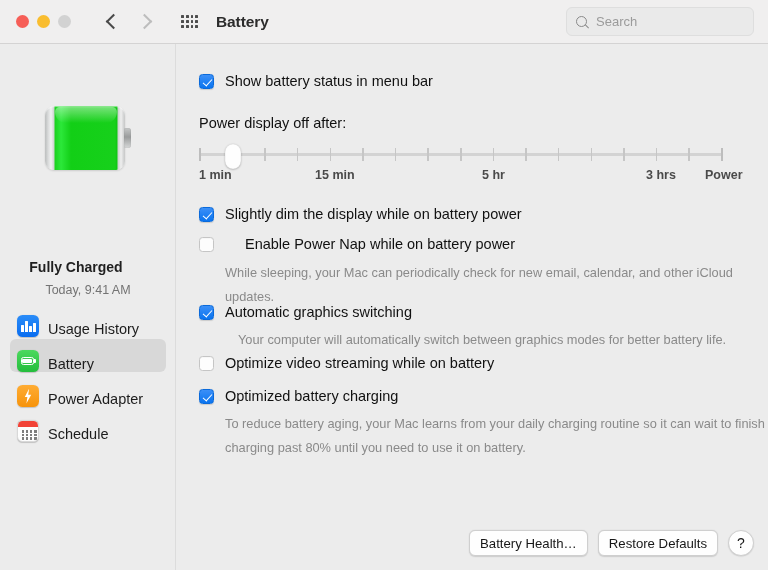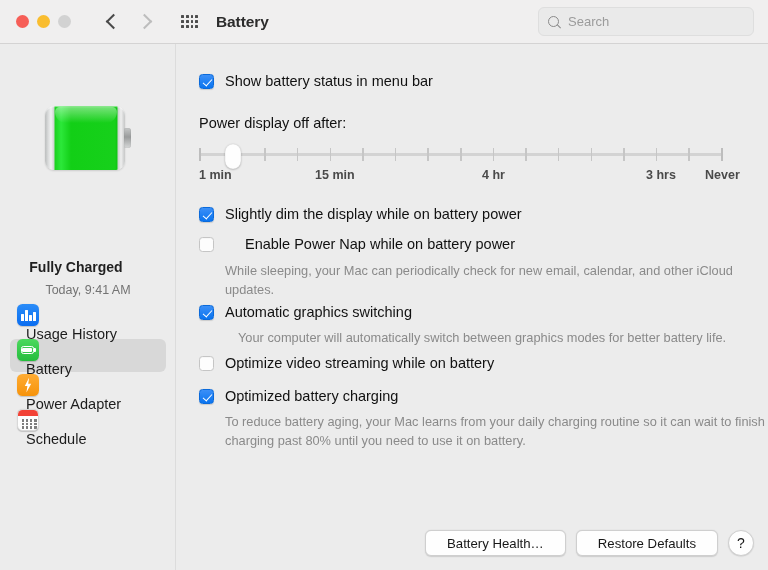--- a/index.html
+++ b/index.html
@@ -48,21 +48,21 @@
   }
   .grid-icon i { background: #4d4d4d; display: block; border-radius: 0.5px; }
 
   .win-title {
     margin-left: 18px; font-size: 15.5px; font-weight: bold; color: #2b2b2b;
     letter-spacing: -0.1px;
   }
 
   .search-field {
     position: absolute; right: 14px; top: 7px;
-    width: 216px; height: 29px; border-radius: 6px;
+    width: 188px; height: 29px; border-radius: 6px;
     background: #eaeaea; border: 1px solid #dedede;
     display: flex; align-items: center; padding-left: 8px;
   }
   .search-icon { width: 14px; height: 14px; position: relative; display: block; flex: 0 0 auto; }
   .search-icon::before {
     content: ""; position: absolute; left: 1px; top: 1px;
     width: 9px; height: 9px; border: 1.4px solid #8a8a8a; border-radius: 50%;
   }
   .search-icon::after {
     content: ""; position: absolute; left: 9.5px; top: 9.5px;
@@ -109,24 +109,23 @@
     position: absolute; top: 215px; left: 0; width: 152px; text-align: center;
     font-size: 14px; font-weight: bold; color: #1f1f1f;
   }
   .charge-time {
     position: absolute; top: 239px; left: 0; width: 176px; text-align: center;
     font-size: 12.5px; color: #737373;
   }
 
   .sb-list { position: absolute; top: 258px; left: 0; width: 176px; }
   .sb-item {
-    display: flex; align-items: flex-start; height: 33px;
+    display: flex; align-items: flex-end; height: 33px;
     margin: 2px 10px; padding-left: 7px; border-radius: 6px;
     cursor: default;
-    flex-direction: column;
   }
   .sb-item.selected { background: #d8d8d8; }
   .sb-icon {
     width: 22px; height: 22px; border-radius: 5.5px; flex: 0 0 auto;
     position: relative; overflow: hidden;
     box-shadow: 0 0.5px 1px rgba(0,0,0,0.18);
   }
   .sb-label { margin-left: 9px; font-size: 14.5px; color: #1c1c1c; }
 
   
@@ -193,21 +192,21 @@
     border-right: 1.9px solid #fff; border-bottom: 1.9px solid #fff;
     transform: rotate(42deg);
   }
   .cb.off {
     background: #fdfdfd; border: 1px solid #c5c5c5;
     box-shadow: inset 0 0.5px 1px rgba(0,0,0,0.05);
   }
   .cb-label { margin-left: 11px; font-size: 14.5px; color: #111; line-height: 17px; }
   .desc {
     margin-left: 26px; font-size: 12.8px; color: #8a8a8a;
-    line-height: 19px; max-width: 548px;
+    line-height: 24px; max-width: 548px;
   }
 
   .section-label {
     font-size: 14.5px; color: #111;
   }
 
   
   .slider-wrap { position: relative; width: 524px; height: 38px; }
   .track {
     position: absolute; left: 0; top: 11px; width: 524px; height: 3px;
@@ -227,21 +226,21 @@
     position: absolute; font-size: 12.5px; color: #4a4a4a; font-weight: bold;
     white-space: nowrap;
   }
 
   
   .btn-row {
     position: absolute; right: 14px; bottom: 14px;
     display: flex; align-items: center; gap: 10px;
   }
   .btn {
-    height: 26px; padding: 0 21px; border-radius: 6px;
+    height: 26px; padding: 0 10px; border-radius: 6px;
     background: #fefefe; border: 0.5px solid #cfcfcf;
     box-shadow: 0 0.5px 1.2px rgba(0,0,0,0.14);
     font-family: "Liberation Sans", sans-serif; font-size: 13.2px; color: #171717;
     display: flex; align-items: center; justify-content: center; cursor: default;
   }
   .btn-help {
     width: 26px; height: 26px; padding: 0; border-radius: 50%;
     font-size: 14px; font-weight: normal;
   }
 </style>
@@ -376,23 +375,23 @@
           <div class="tick" style="left: 456.75px;"></div>
           <div class="tick" style="left: 489.375px;"></div>
           <div class="tick edge" style="left: 522px;"></div>
         </div>
       <div class="thumb" style="left: 25.625px;"></div>
     </div>
 
     <div class="slider-labels" style="position:absolute; left:22px; top:124px;">
       <span style="left:0px;">1 min</span>
       <span style="left:116px;">15 min</span>
-      <span style="left:283px;">4 hr</span>
+      <span style="left:283px;">5 hr</span>
       <span style="left:447px;">3 hrs</span>
-      <span style="left:506px;">Never</span>
+      <span style="left:506px;">Power</span>
     </div>
 
     <div class="row" style="position:absolute; left:22px; top:162px;">
       <span class="cb on"></span>
       <span class="cb-label">Slightly dim the display while on battery power</span>
     </div>
 
     <div class="row" style="position:absolute; left:22px; top:192px;gap:20px;">
       <span class="cb off"></span>
       <span class="cb-label">Enable Power Nap while on battery power</span>

